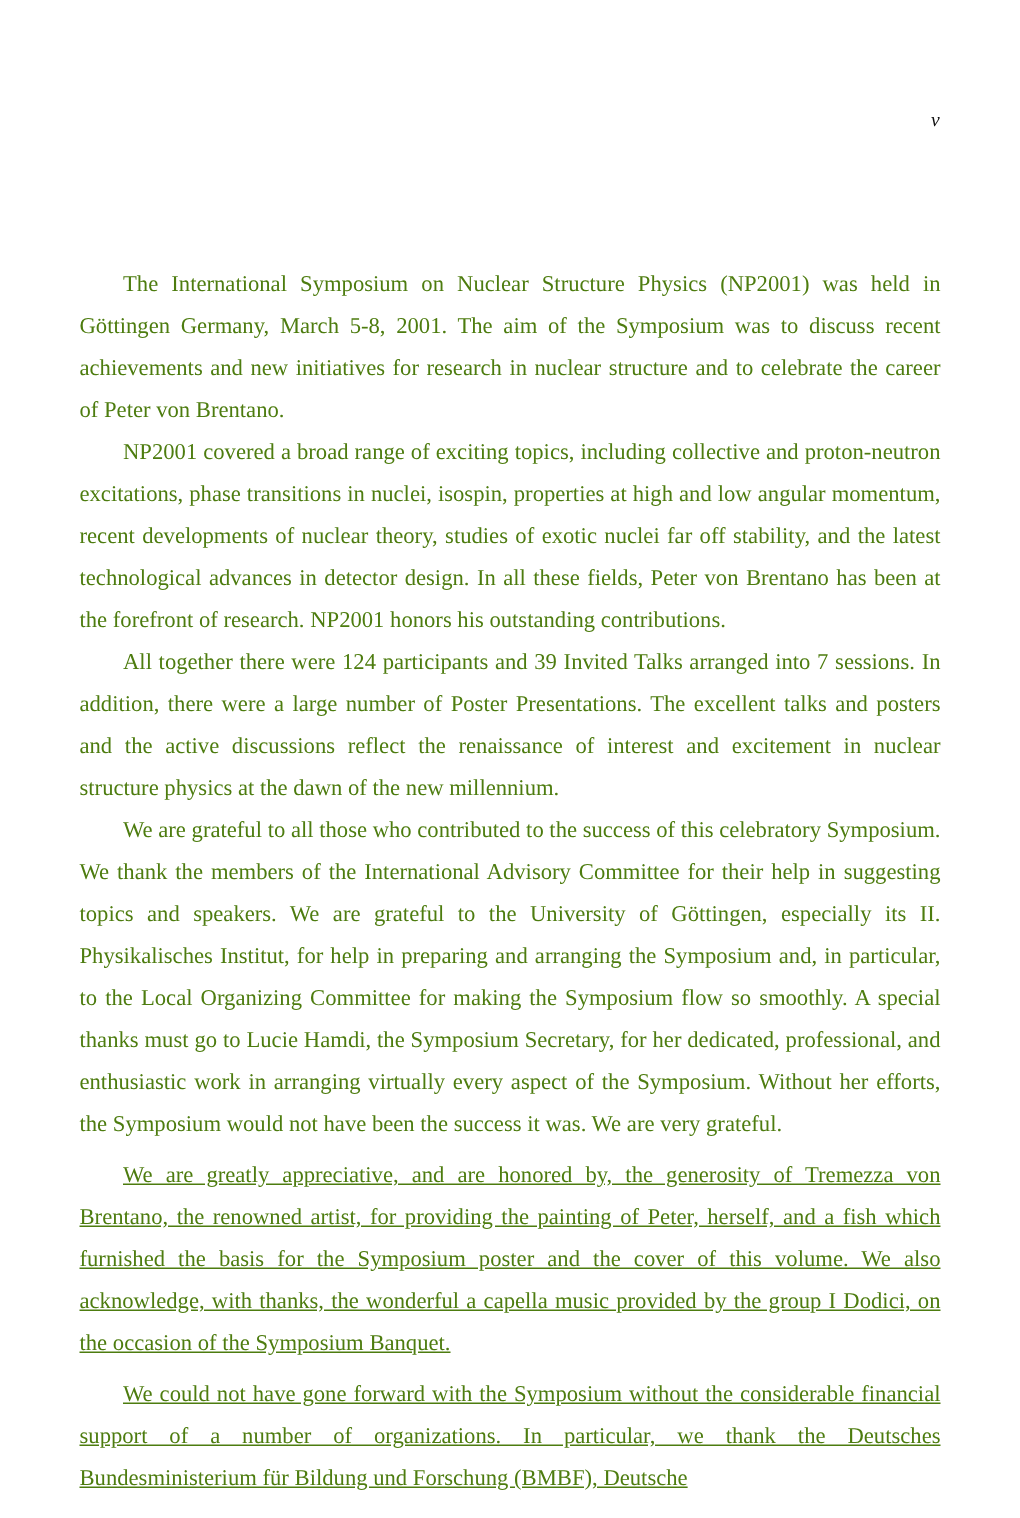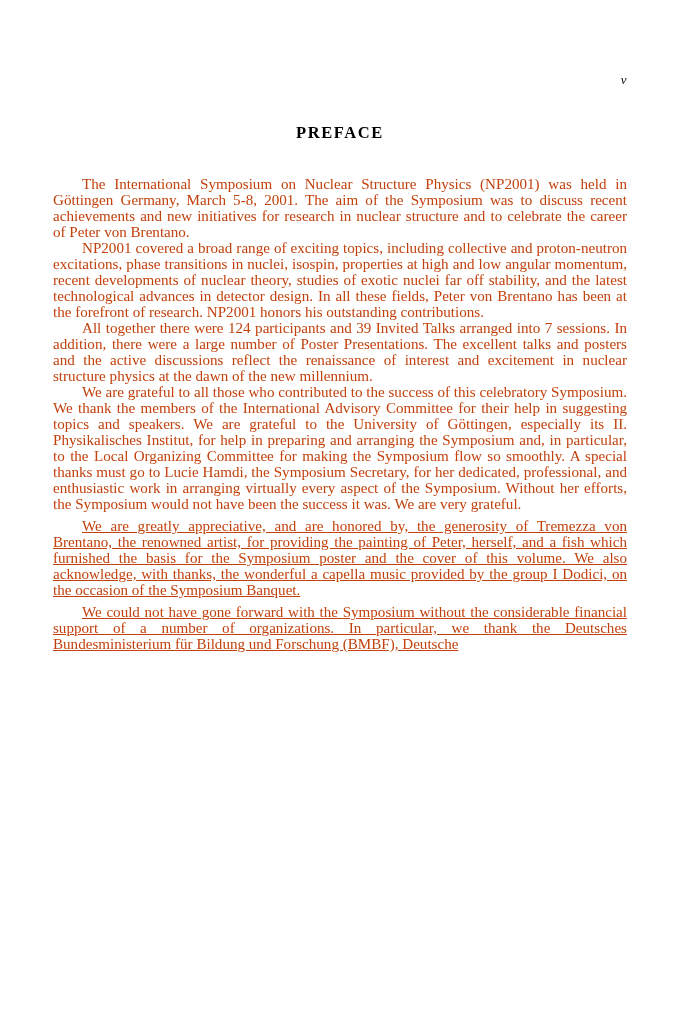--- a/index.html
+++ b/index.html
@@ -43,40 +43,39 @@
     top: 176px;
     left: 53px;
     width: 574px;
   }
   p.para {
     margin: 0;
     padding: 0;
     text-indent: 29px;
     text-align: justify;
     font-size: 15.1px;
-    line-height: 16px;
-    color: #c2410c;
+    line-height: 28px;
+    color: #4d7c0f;
     -webkit-font-smoothing: none;
   }
   p.para.gap-before {
     margin-top: 6px;
     text-decoration: underline;
   }
   p.para:last-child {
     text-align-last: left;
   }
 </style>
 </head>
 <body>
 
 <div class="page">
 
   <div class="folio">v</div>
 
-  <h1 class="doc-title">PREFACE</h1>
 
   <div class="body-text">
     <p class="para">The International Symposium on Nuclear Structure Physics (NP2001) was held in Göttingen Germany, March 5-8, 2001. The aim of the Symposium was to discuss recent achievements and new initiatives for research in nuclear structure and to celebrate the career of Peter von Brentano.</p>
     <p class="para">NP2001 covered a broad range of exciting topics, including collective and proton-neutron excitations, phase transitions in nuclei, isospin, properties at high and low angular momentum, recent developments of nuclear theory, studies of exotic nuclei far off stability, and the latest technological advances in detector design. In all these fields, Peter von Brentano has been at the forefront of research. NP2001 honors his outstanding contributions.</p>
     <p class="para">All together there were 124 participants and 39 Invited Talks arranged into 7 sessions. In addition, there were a large number of Poster Presentations. The excellent talks and posters and the active discussions reflect the renaissance of interest and excitement in nuclear structure physics at the dawn of the new millennium.</p>
     <p class="para">We are grateful to all those who contributed to the success of this celebratory Symposium. We thank the members of the International Advisory Committee for their help in suggesting topics and speakers. We are grateful to the University of Göttingen, especially its II. Physikalisches Institut, for help in preparing and arranging the Symposium and, in particular, to the Local Organizing Committee for making the Symposium flow so smoothly. A special thanks must go to Lucie Hamdi, the Symposium Secretary, for her dedicated, professional, and enthusiastic work in arranging virtually every aspect of the Symposium. Without her efforts, the Symposium would not have been the success it was. We are very grateful.</p>
     <p class="para gap-before">We are greatly appreciative, and are honored by, the generosity of Tremezza von Brentano, the renowned artist, for providing the painting of Peter, herself, and a fish which furnished the basis for the Symposium poster and the cover of this volume. We also acknowledge, with thanks, the wonderful a capella music provided by the group I Dodici, on the occasion of the Symposium Banquet.</p>
     <p class="para gap-before">We could not have gone forward with the Symposium without the considerable financial support of a number of organizations. In particular, we thank the Deutsches Bundesministerium für Bildung und Forschung (BMBF), Deutsche</p>
   </div>
 

